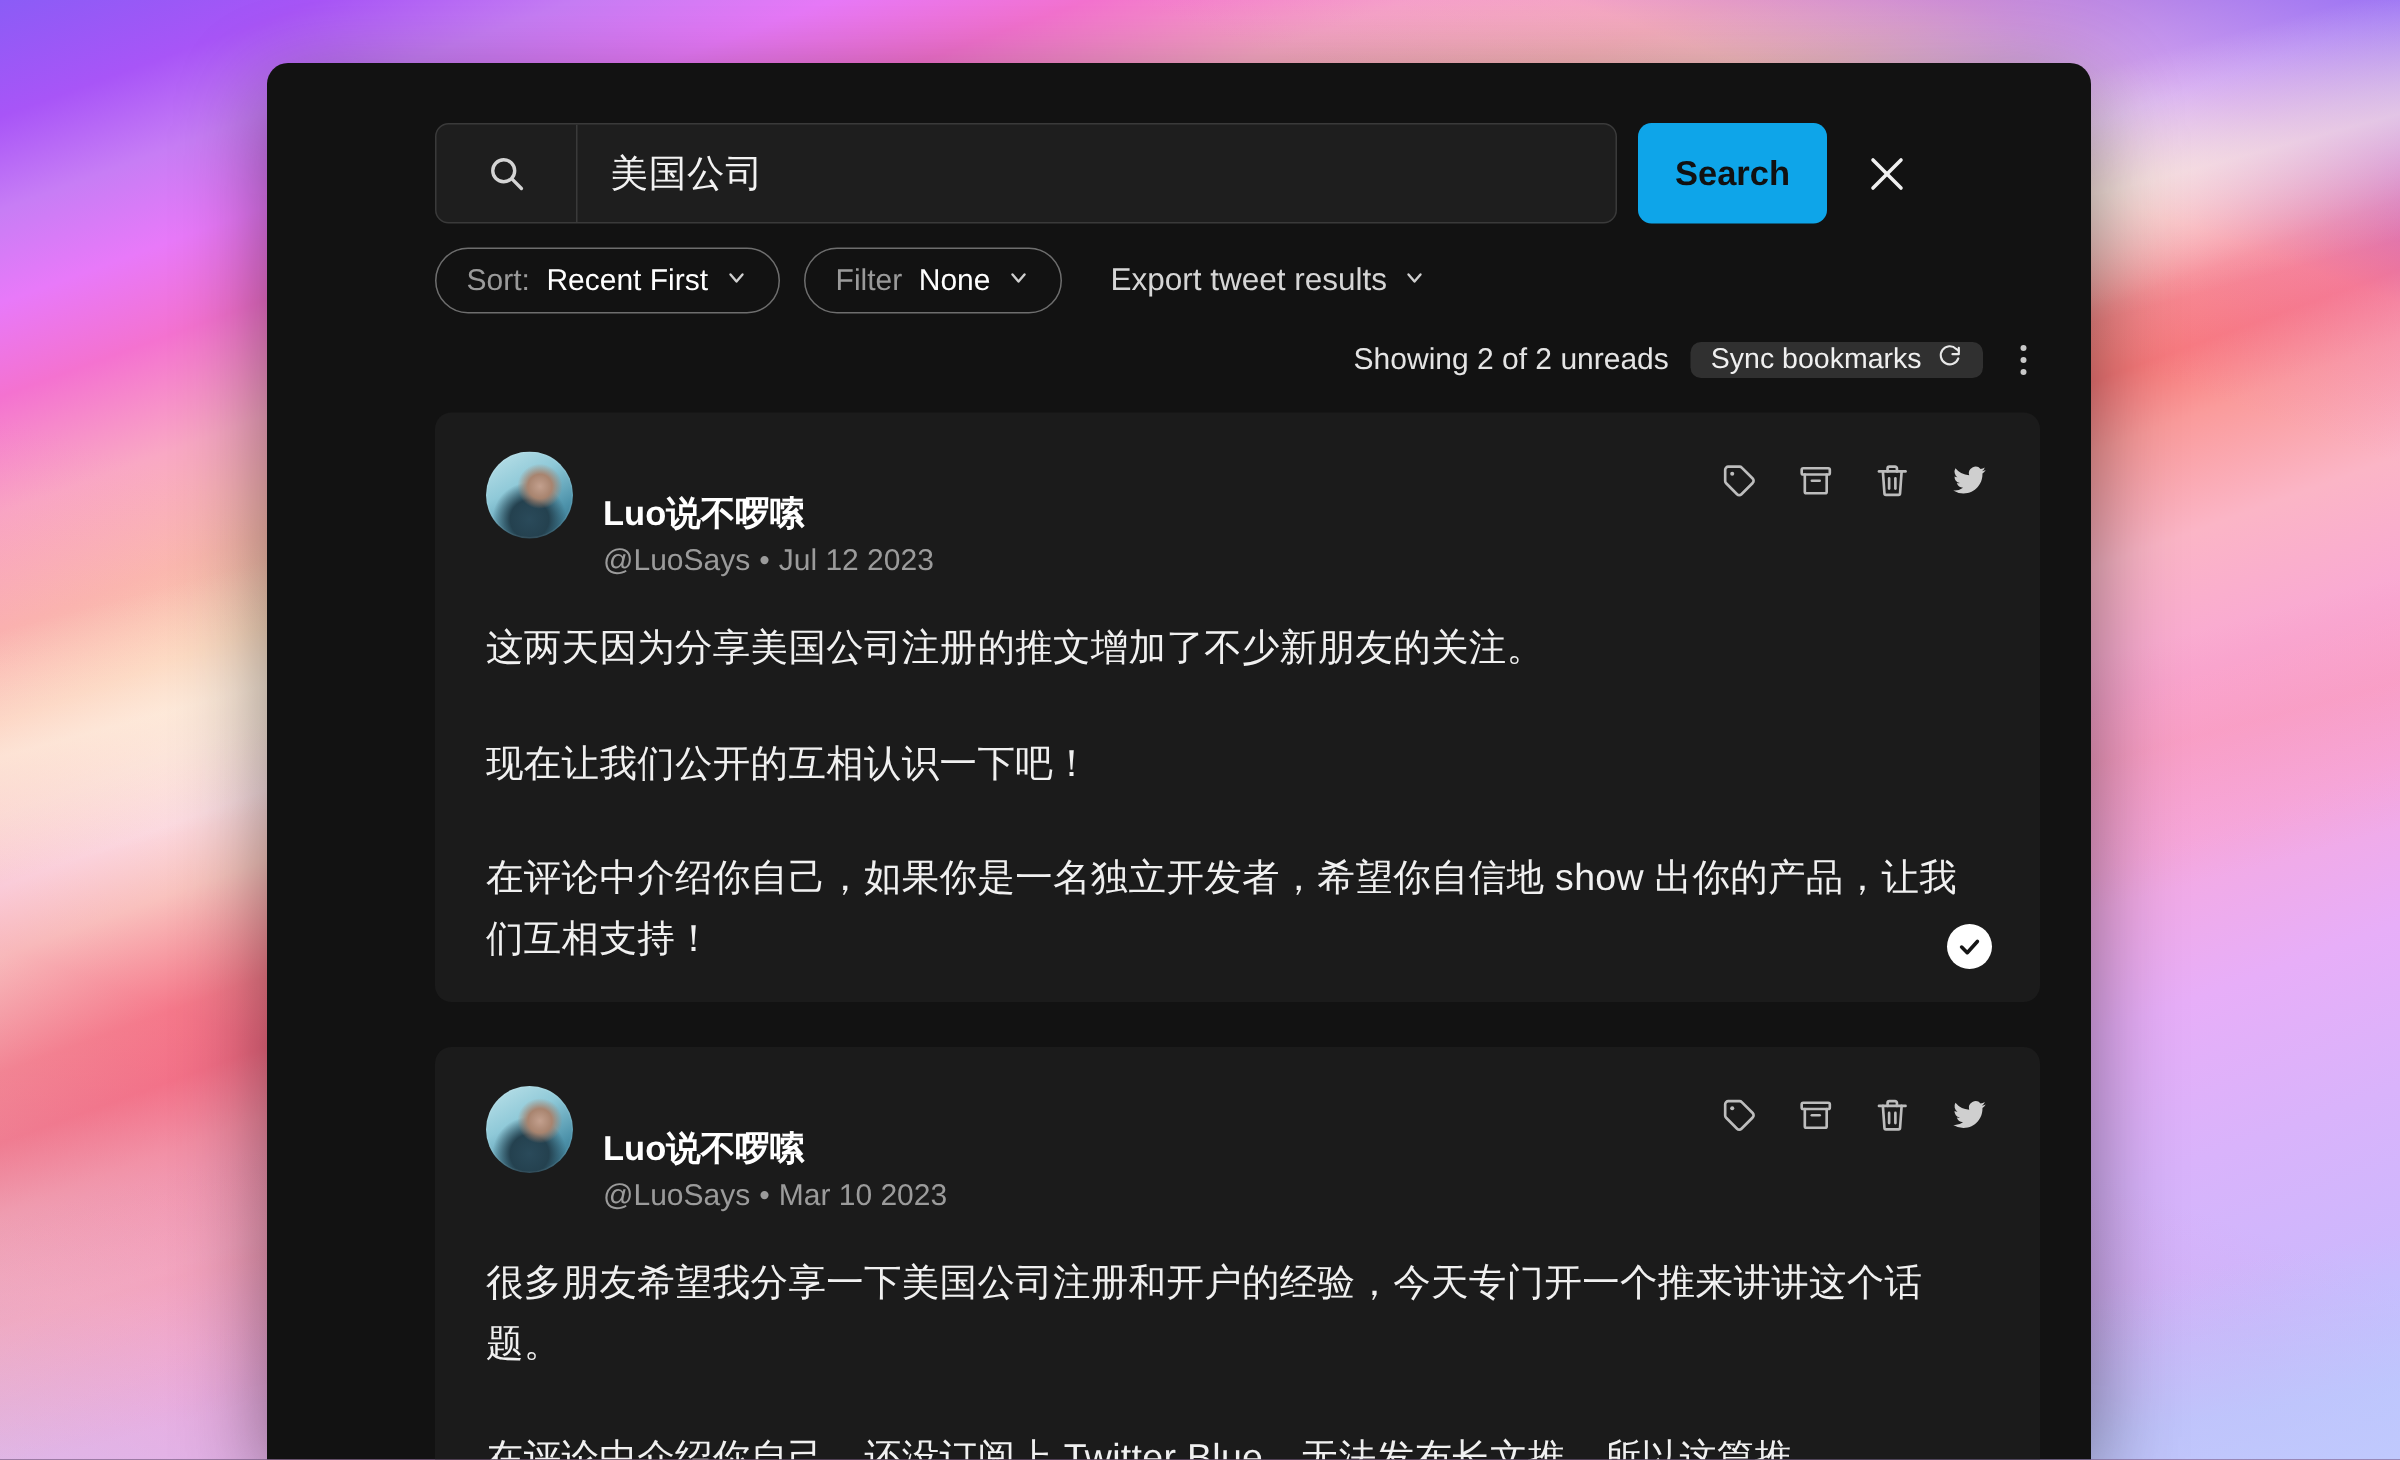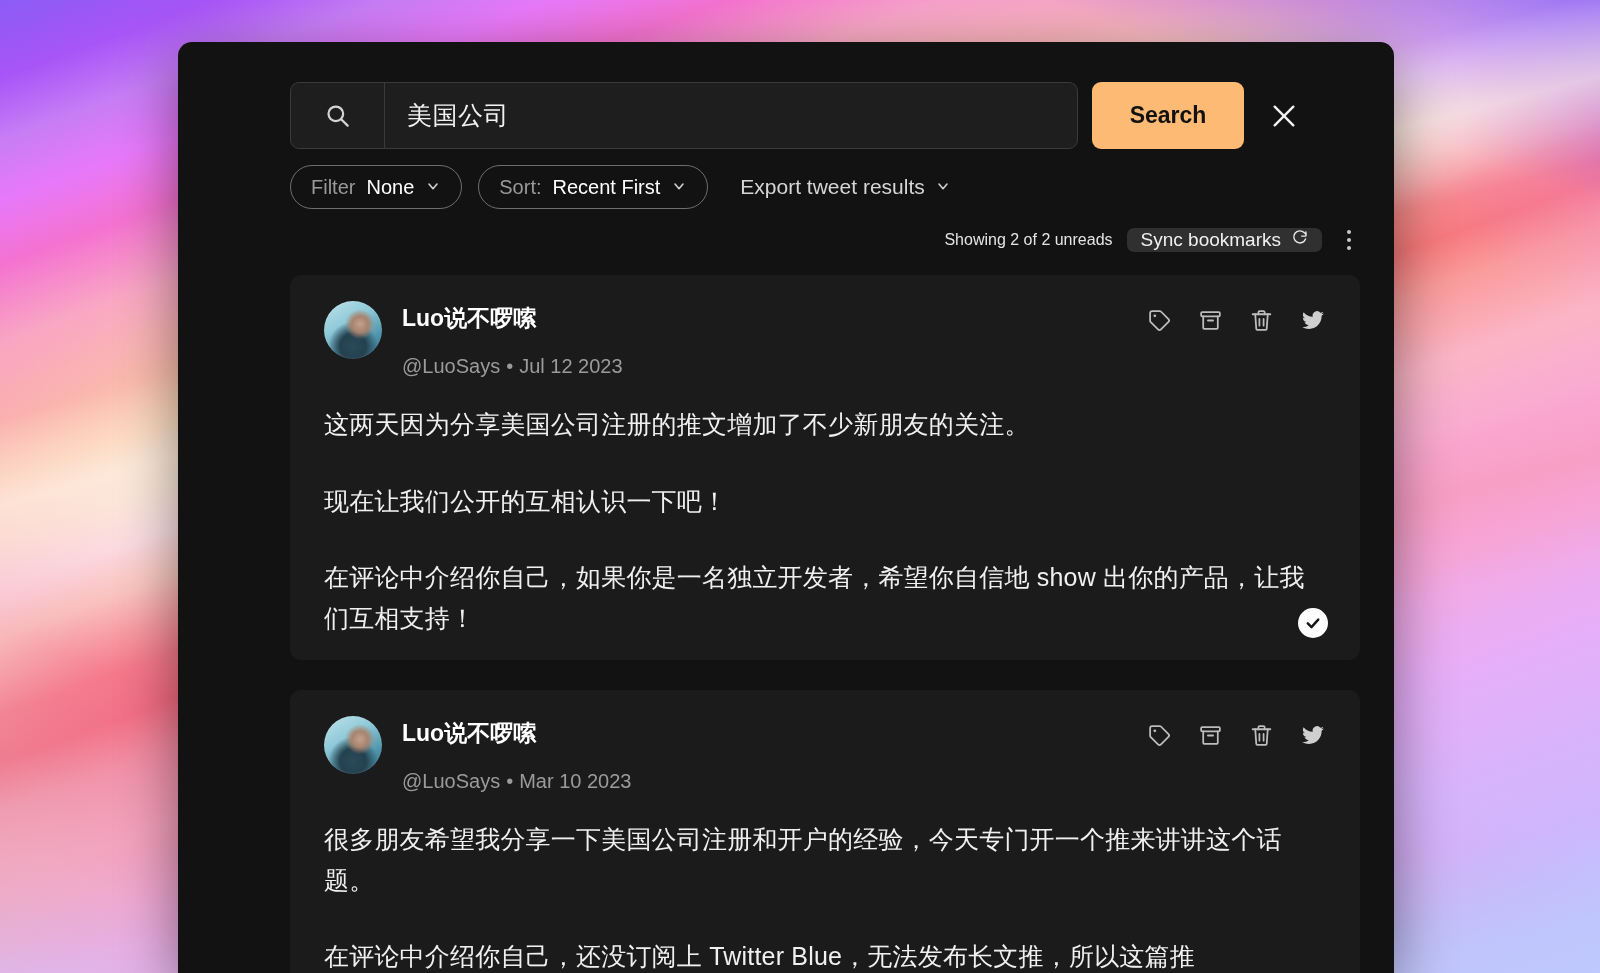--- a/index.html
+++ b/index.html
@@ -103,22 +103,22 @@
   .search-value {
     flex:1; height:100%;
     display:flex; align-items:center;
     padding:0 22px;
     color:#f2f2f2;
     font-size:25px;
     letter-spacing:0.5px;
   }
   .search-btn {
     margin-left:14px;
-    width:152px; height:67px;
-    background:#fdba74; color:#111111;
+    width:126px; height:67px;
+    background:#0ea5e9; color:#111111;
     border:none; border-radius:9px;
     font-family:"Liberation Sans", sans-serif;
     font-size:23px; font-weight:700;
     cursor:pointer;
   }
   .close-btn {
     margin-left:18px;
     width:44px; height:44px;
     display:flex; align-items:center; justify-content:center;
     cursor:pointer;
@@ -150,21 +150,21 @@
     font-size:21px; color:#d6d6d6;
     cursor:pointer;
   }
 
   
   .status-row {
     display:flex; align-items:center; justify-content:flex-end;
     padding:14px 32px 0 0;
     gap:14px;
   }
-  .showing-text { font-size:16px; color:#e4e4e4;margin-left:46px; }
+  .showing-text { font-size:20px; color:#e4e4e4;margin-left:46px; }
   .sync-btn {
     display:flex; align-items:center; gap:10px;
     height:24px; padding:0 14px;
     background:#303030; border:none; border-radius:7px;
     color:#f0f0f0; font-size:19px;
     font-family:"Liberation Sans", sans-serif;
     cursor:pointer;
   }
   .kebab {
     width:26px; height:34px;
@@ -187,21 +187,21 @@
     width:58px; height:58px; border-radius:50%;
     flex:0 0 58px;
     background:
       radial-gradient(circle at 62% 40%, #c3a08e 0%, #a8846f 16%, rgba(168,132,111,0) 30%),
       radial-gradient(circle at 50% 78%, #2a4a5a 0%, #24414f 24%, rgba(36,65,79,0) 46%),
       linear-gradient(150deg, #bfe3ea 0%, #8fc9d8 38%, #4e93ab 72%, #2d6880 100%);
     box-shadow: inset 0 0 0 1px rgba(255,255,255,0.07);
     margin-right:20px;
     overflow:hidden;
   }
-  .name-block { display:flex; flex-direction:column; gap:21px; padding-top:2px; }
+  .name-block { display:flex; flex-direction:column; gap:5px; padding-top:2px;margin-top:24px; }
   .display-name { font-size:23px; font-weight:700; color:#ffffff; }
   .handle-line { font-size:20px; color:#9b9b9b; }
   .handle-line .sep { margin:0 6px; }
   .card-actions {
     margin-left:auto;
     display:flex; align-items:center; gap:26px;
     padding-top:6px;
   }
   .act-icon { cursor:pointer; display:flex; }
   .tweet-body {
@@ -241,31 +241,31 @@
     <div class="close-btn">
       <svg width="32" height="32" viewBox="0 0 24 24" fill="none" stroke="#f0f0f0" stroke-width="1.8" stroke-linecap="round">
         <line x1="5" y1="5" x2="19" y2="19"></line>
         <line x1="19" y1="5" x2="5" y2="19"></line>
       </svg>
     </div>
   </div>
 
   <div class="filter-row">
     <div class="pill">
-      <span class="dim">Filter</span>
-      <span class="val">None</span>
+      <span class="dim">Sort:</span>
+      <span class="val">Recent First</span>
       <span class="chev">
         <svg width="16" height="16" viewBox="0 0 24 24" fill="none" stroke="#cfcfcf" stroke-width="2.4" stroke-linecap="round" stroke-linejoin="round">
             <polyline points="6 9 12 16 18 9"></polyline>
           </svg>
       </span>
     </div>
     <div class="pill">
-      <span class="dim">Sort:</span>
-      <span class="val">Recent First</span>
+      <span class="dim">Filter</span>
+      <span class="val">None</span>
       <span class="chev">
         <svg width="16" height="16" viewBox="0 0 24 24" fill="none" stroke="#cfcfcf" stroke-width="2.4" stroke-linecap="round" stroke-linejoin="round">
             <polyline points="6 9 12 16 18 9"></polyline>
           </svg>
       </span>
     </div>
     <div class="export-link">
       <span>Export tweet results</span>
       <span class="chev">
         <svg width="16" height="16" viewBox="0 0 24 24" fill="none" stroke="#cfcfcf" stroke-width="2.4" stroke-linecap="round" stroke-linejoin="round">

